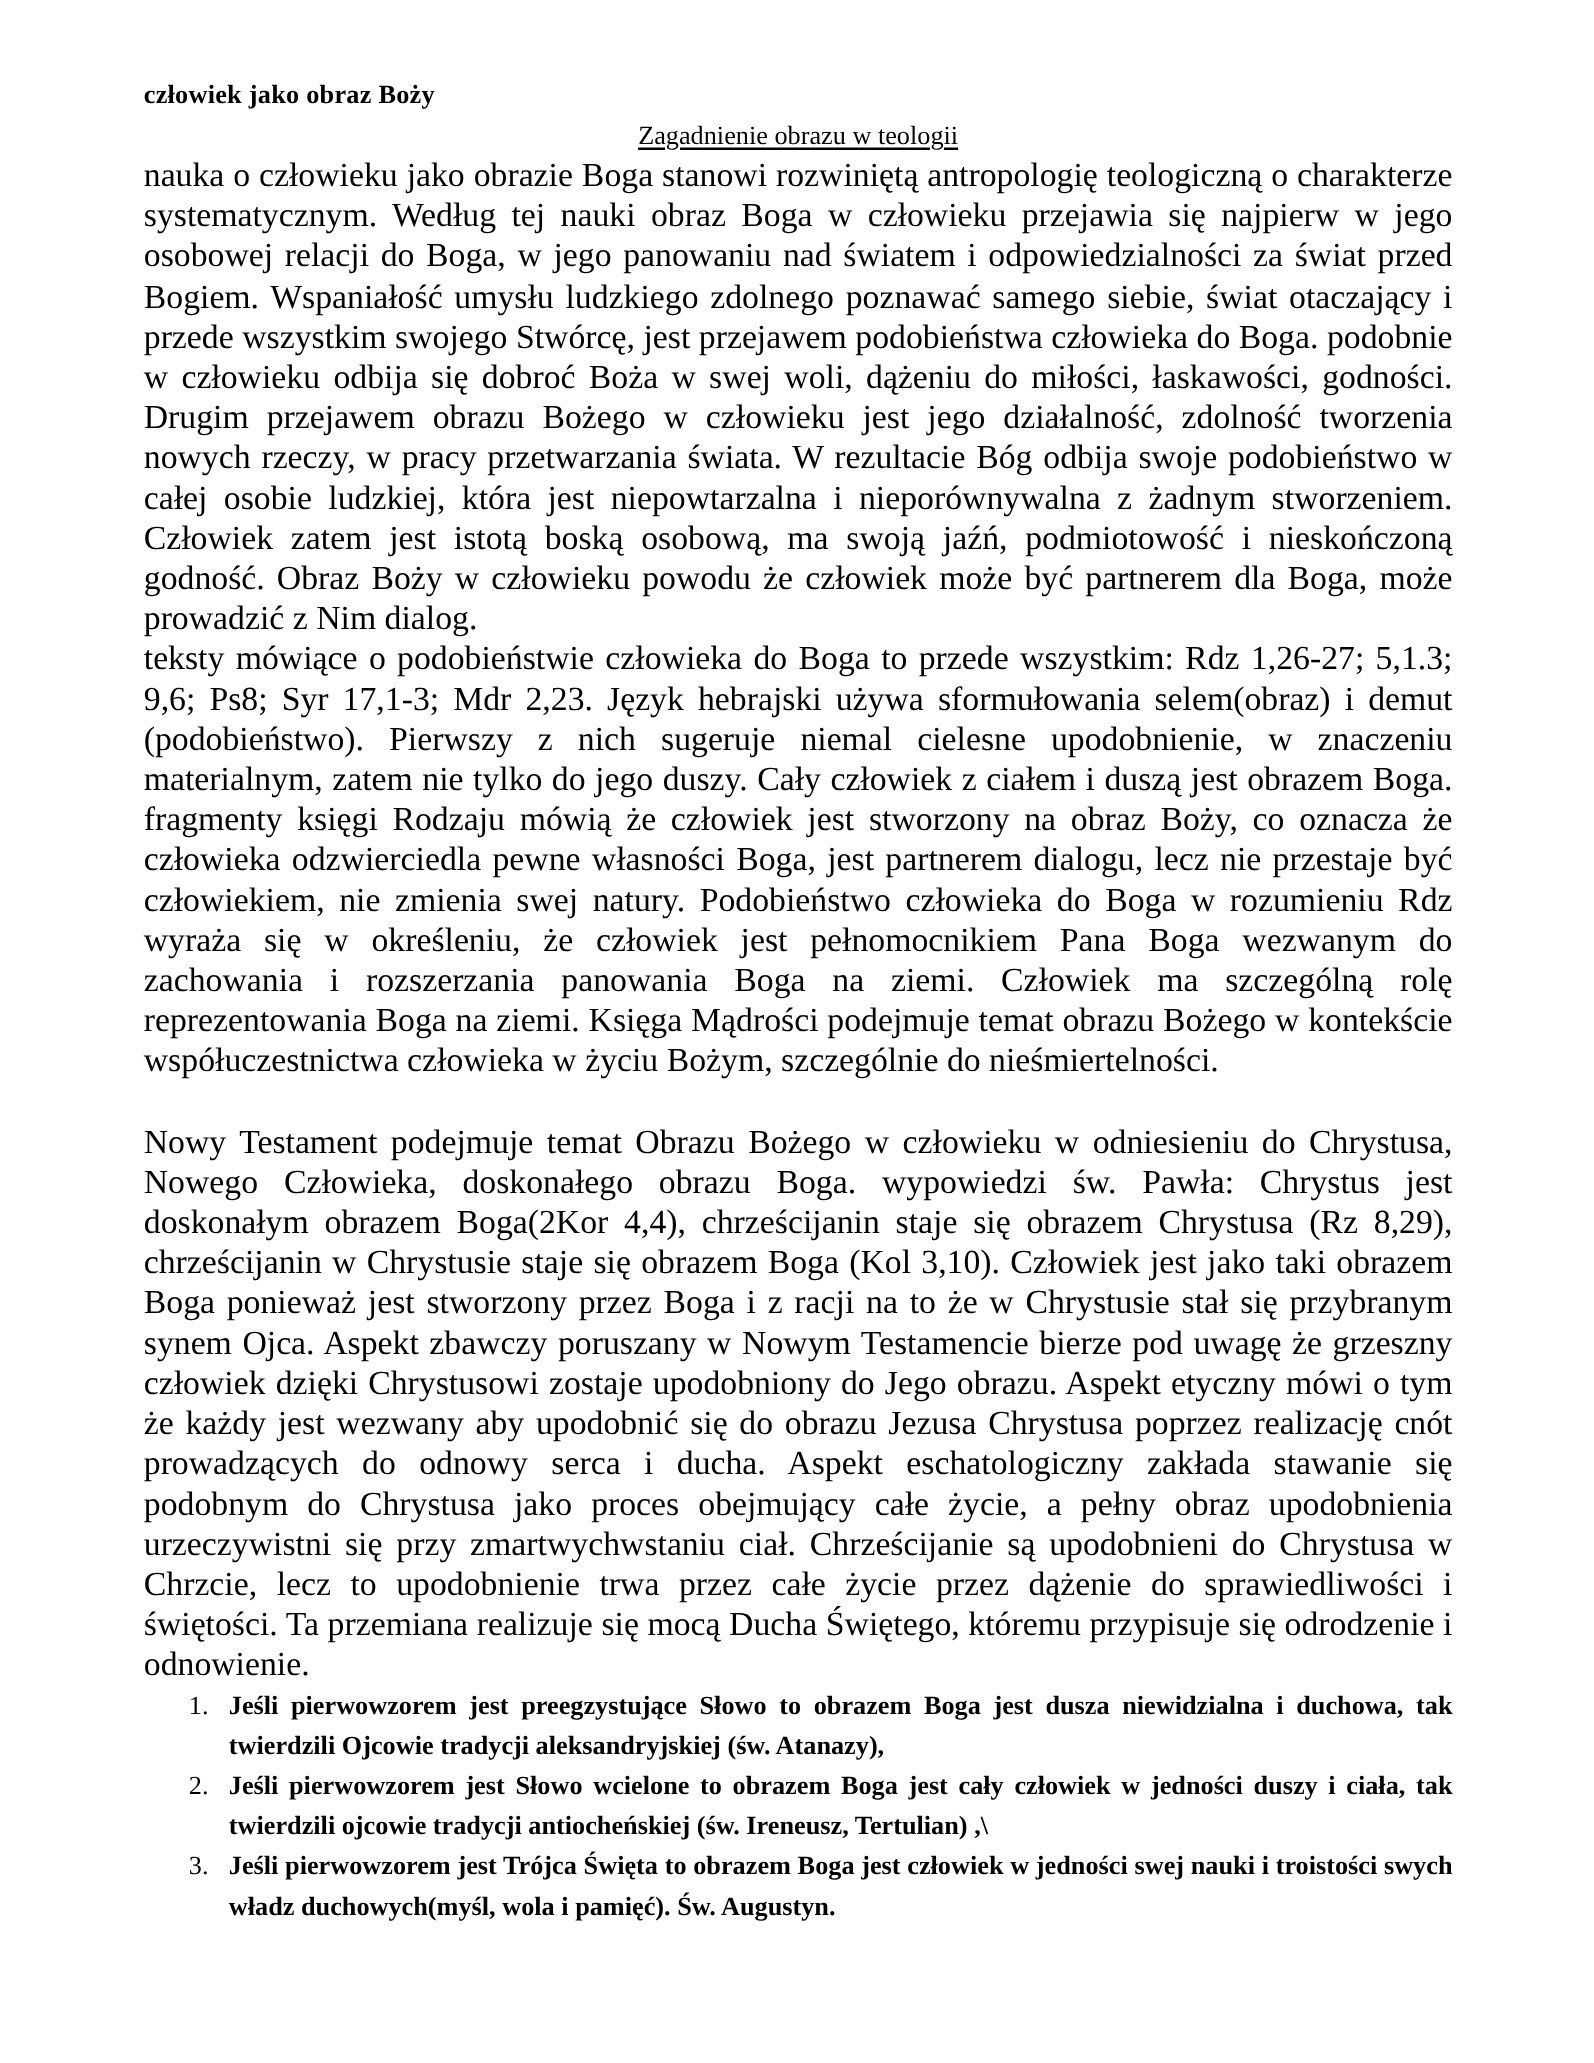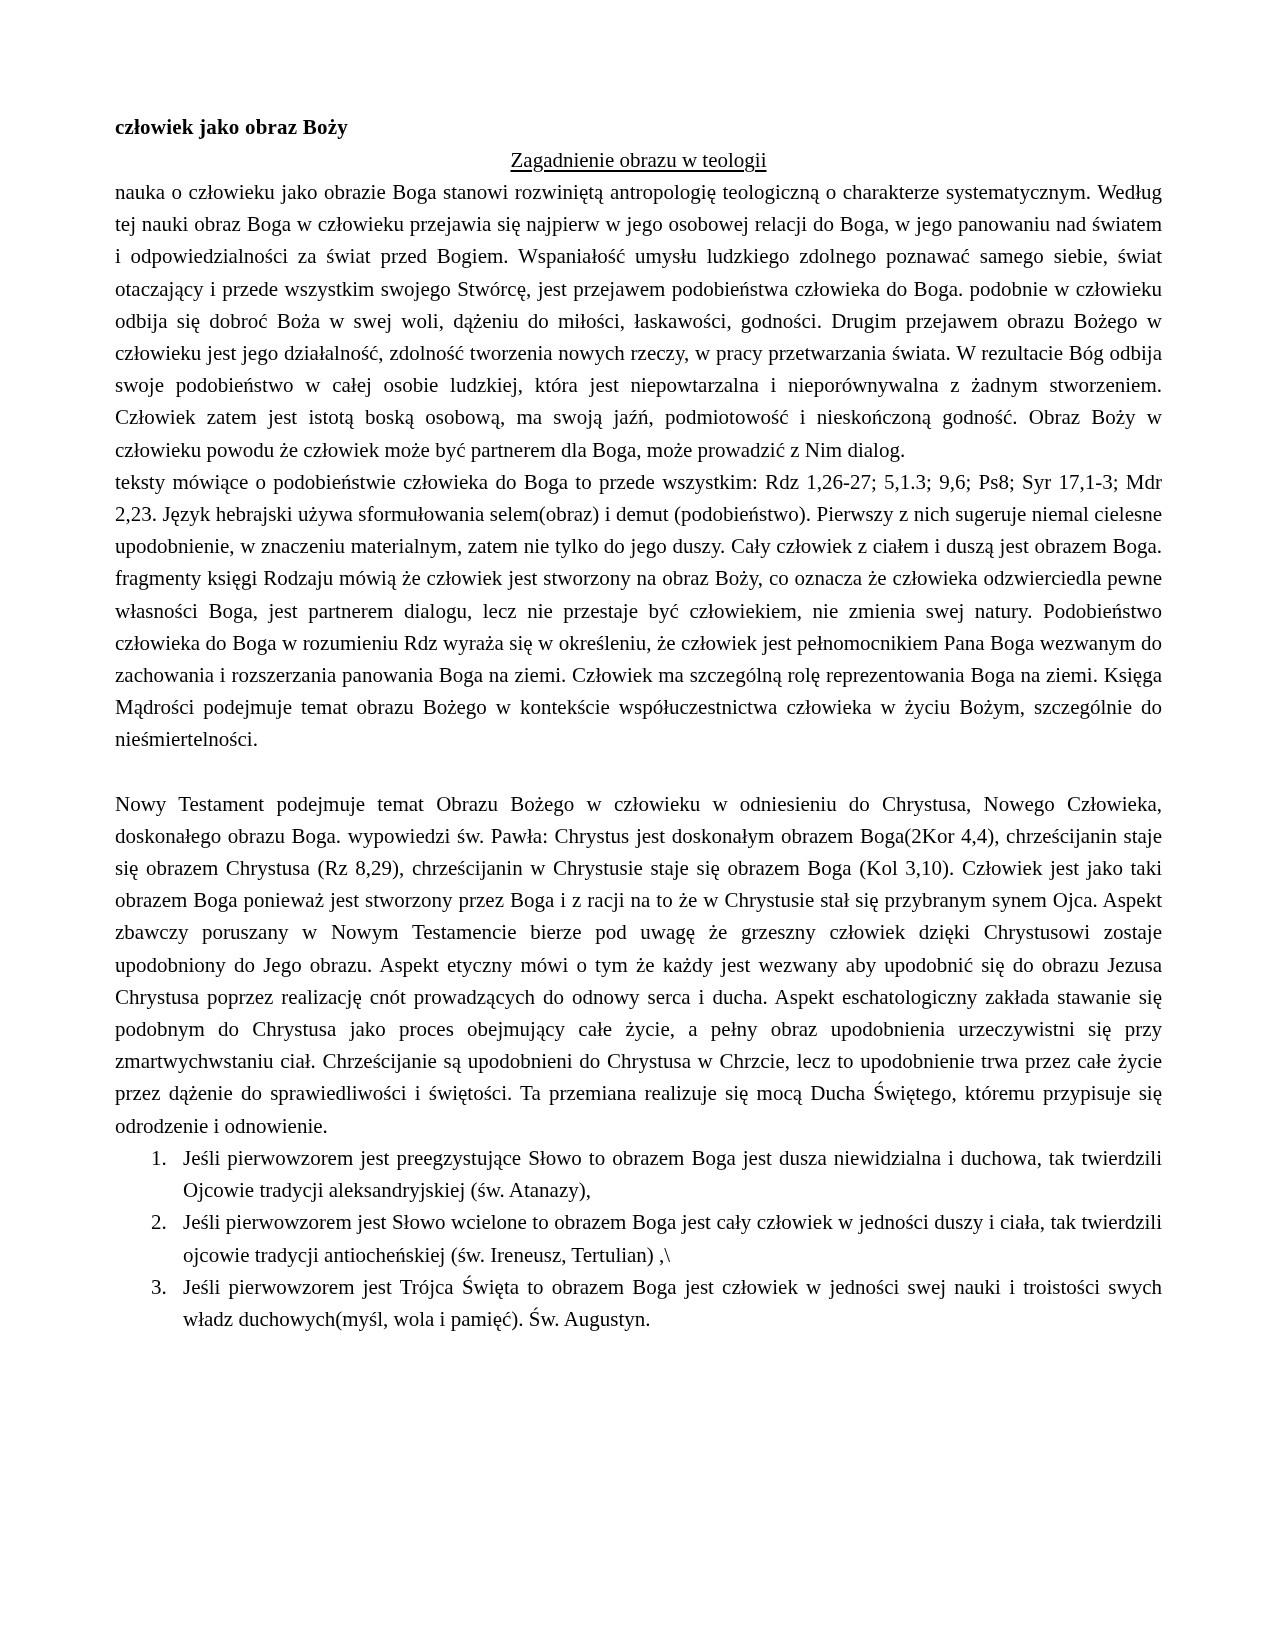--- a/index.html
+++ b/index.html
@@ -13,21 +13,21 @@
     height: 1650px;
     font-family: "Liberation Serif", "DejaVu Serif", serif;
     color: #000000;
     overflow: hidden;
   }
   .page {
     position: relative;
     box-sizing: border-box;
     width: 1275px;
     height: 1450px;
-    padding: 112px 113px 0 115px;
+    padding: 60px 113px 0 115px;
     background: #ffffff;
   }
   .doc-title {
     font-size: 21px;
     font-weight: bold;
     line-height: 31px;
     letter-spacing: 0.2px;
     margin: 0 0 1px 0;
     text-align: left;
   }
@@ -36,21 +36,21 @@
     font-weight: normal;
     line-height: 32px;
     margin: 0;
     text-align: center;
   }
   .section-heading .u {
     text-decoration: underline;
     text-underline-offset: 3px;
   }
   .body-par {
-    font-size: 21px;
+    font-size: 27px;
     line-height: 32.2px;
     margin: 0;
     text-align: justify;
     text-justify: inter-word;
     hyphens: none;
   }
   .body-par.nojustify {
     text-align: left;
   }
   .spacer-line {
@@ -77,20 +77,21 @@
     position: absolute;
     left: 36px;
     top: 0;
     width: 24px;
     text-align: left;
     font-size: 21px;
     line-height: 32.2px;
   }
   ol.patristic-list > li .li-text {
     display: block;
+    font-weight: bold;
   }
 </style>
 </head>
 <body>
 
 <div class="page">
 
   <h1 class="doc-title">człowiek jako obraz Boży</h1>
 
   <div class="section-heading">

